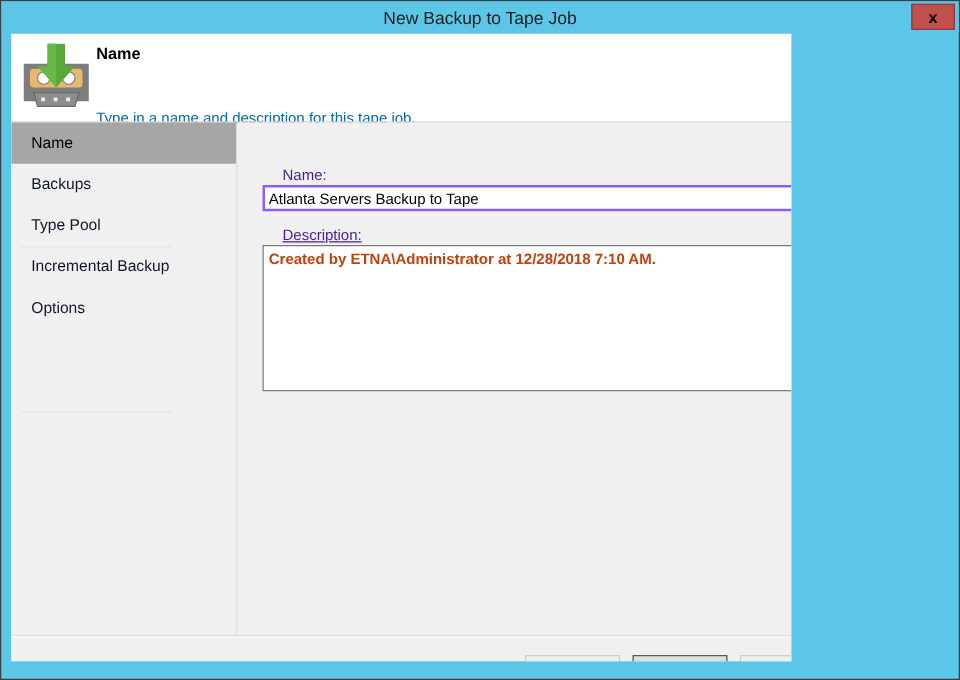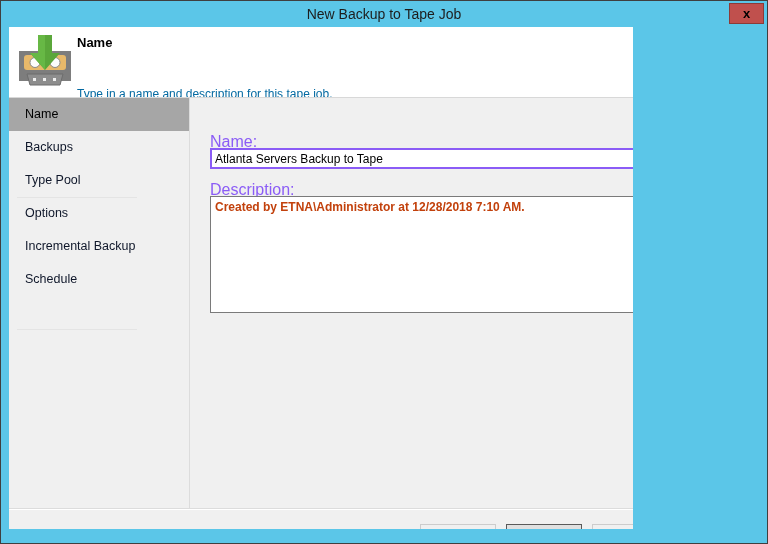--- a/index.html
+++ b/index.html
@@ -183,23 +183,24 @@
   .content {
     position: absolute;
     left: 181px;
     top: 71px;
     width: 571px;
     height: 411px;
     background: #f0f0f0;
   }
   .field-label {
     position: absolute;
-    font-size: 16px;
-    color: #8b5cf6;
-    font-family: "Liberation Sans", sans-serif;
+    font-size: 12px;
+    color: #4c1d95;
+    font-family: "Liberation Sans", sans-serif;
+    margin-left: 16px;
   }
   .label-name   { left: 20px; top: 35px; }
   .label-desc   { left: 20px; top: 83px; text-decoration: underline; }
 
   .text-input {
     position: absolute;
     left: 20px;
     top: 50px;
     width: 547px;
     height: 21px;
@@ -310,23 +311,22 @@
       </div>
       <div class="header-title">Name</div>
       <div class="header-subtitle">Type in a name and description for this tape job.</div>
     </div>
     <div class="header-bottom-line"></div>
 
     <div class="sidebar">
       <div class="sidebar-item selected"><span>Name</span></div>
       <div class="sidebar-item"><span>Backups</span></div>
       <div class="sidebar-item"><span>Type Pool</span></div>
+      <div class="sidebar-item"><span>Incremental Backup</span></div>
       <div class="sidebar-item"><span>Options</span></div>
-      <div class="sidebar-item"><span>Incremental Backup</span></div>
-      <div class="sidebar-item"><span>Schedule</span></div>
       <div class="sidebar-divider" style="top:99px"></div>
       <div class="sidebar-divider" style="top:231px"></div>
     </div>
 
     <div class="v-divider"></div>
 
     <div class="content">
       <div class="field-label label-name">Name:</div>
       <input class="text-input" type="text" value="Atlanta Servers Backup to Tape" style="">
 

